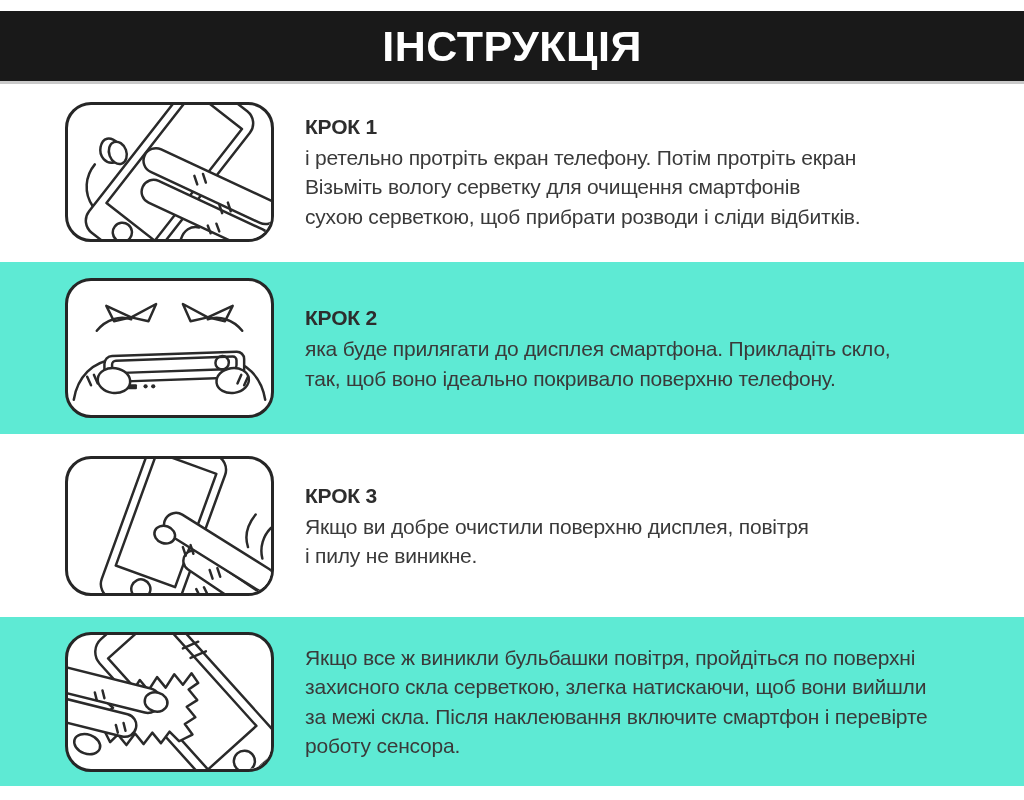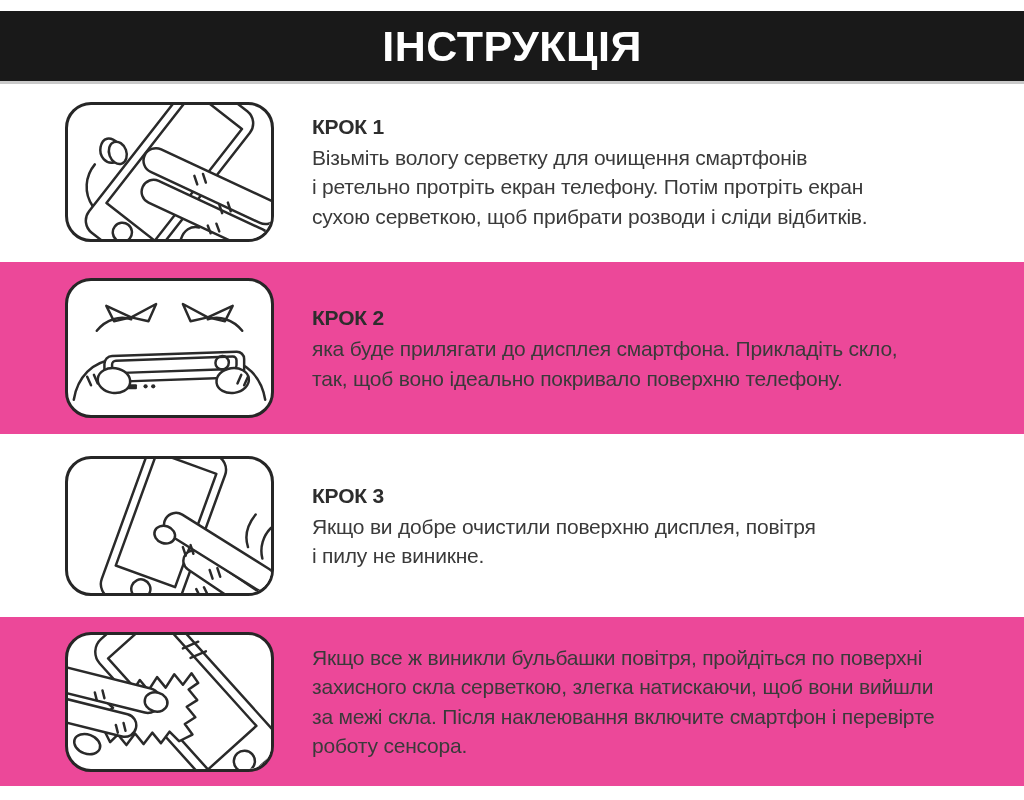--- a/index.html
+++ b/index.html
@@ -6,32 +6,32 @@
     background:#ffffff; font-family:"Liberation Sans", sans-serif; }
   .page { position:relative; width:1024px; height:800px; background:#ffffff; }
 
   .topbar { position:absolute; left:0; top:11px; width:1024px; height:70px;
     background:#191919; border-bottom:3px solid #c9c9c9;
     display:flex; align-items:center; justify-content:center; }
   .topbar h1 { margin:12px; color:#ffffff; font-size:43px; font-weight:800;
     letter-spacing:0.5px; }
 
   .row { position:absolute; left:0; width:1024px; }
-  .row.band { background:#ec4899; }
+  .row.band { background:#5eead4; }
   .row1 { top:81px;  height:181px; }
   .row2 { top:262px; height:172px; }
   .row3 { top:434px; height:183px; }
   .row4 { top:617px; height:169px; }
 
   .illus { position:absolute; left:65px; top:50%; transform:translateY(-50%);
     width:209px; height:140px; background:#ffffff; border:3.5px solid #262626;
     border-radius:26px; overflow:hidden; box-sizing:border-box; }
   .illus svg { position:absolute; left:0; top:0; width:100%; height:100%; }
 
-  .stext { position:absolute; left:312px; top:50%; transform:translateY(-50%);
+  .stext { position:absolute; left:305px; top:50%; transform:translateY(-50%);
     width:690px; letter-spacing:-0.2px; }
   .step-title { font-size:21px; line-height:29px; font-weight:700; color:#2d2d2d;
     margin-bottom:2px; }
   .step-line { font-size:21px; line-height:29.5px; color:#3a3a3a; }
 
   
   svg .ln { fill:none; stroke:#2a2a2a; stroke-width:2.6;
     stroke-linecap:round; stroke-linejoin:round; }
   svg .fw { fill:#ffffff; stroke:#2a2a2a; stroke-width:2.6;
     stroke-linecap:round; stroke-linejoin:round; }
@@ -71,22 +71,22 @@
         <path class="ln" d="M132,74 l3,9"></path>
           <path class="ln" d="M141,72 l3,9"></path>
         <path class="ln" d="M158,104 l3,9"></path>
           <path class="ln" d="M167,102 l3,9"></path>
         <path class="ln" d="M146,126 l3,8"></path>
           <path class="ln" d="M155,124 l3,8"></path>
       </svg>
     </div>
     <div class="stext">
       <div class="step-title">КРОК 1</div>
+      <div class="step-line">і ретельно протріть екран телефону. Потім протріть екран</div>
       <div class="step-line">Візьміть вологу серветку для очищення смартфонів</div>
-      <div class="step-line">і ретельно протріть екран телефону. Потім протріть екран</div>
       <div class="step-line">сухою серветкою, щоб прибрати розводи і сліди відбитків.</div>
     </div>
   </section>
 
   <section class="row row2 band">
     <div class="illus">
       <svg viewBox="0 0 212 140">
 
         <path class="fw" d="M66,38 L40,26 L48,42 Z"></path>
         <path class="fw" d="M66,38 L92,24 L84,42 Z"></path>

